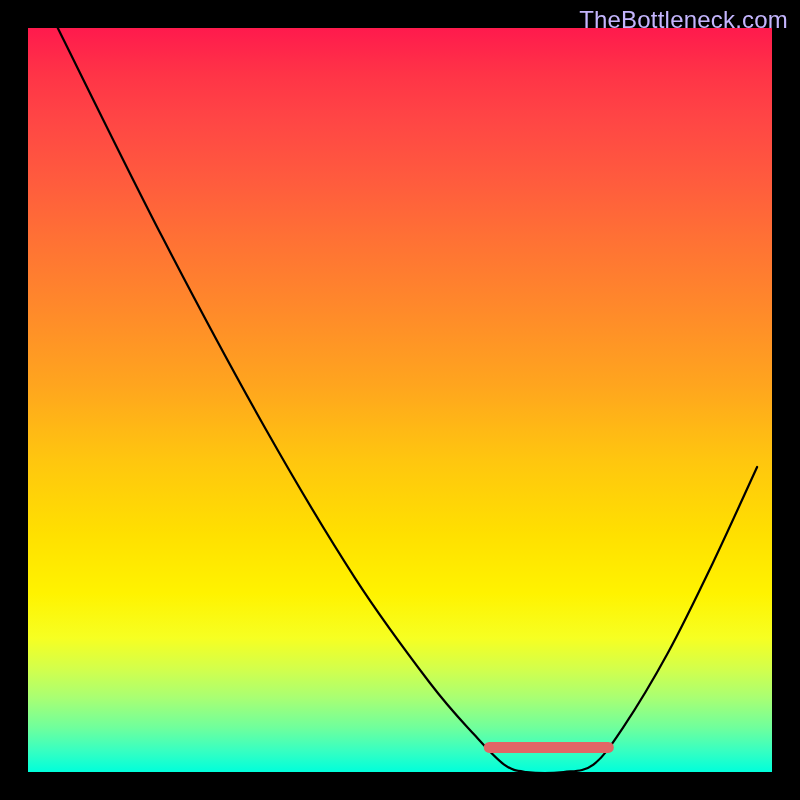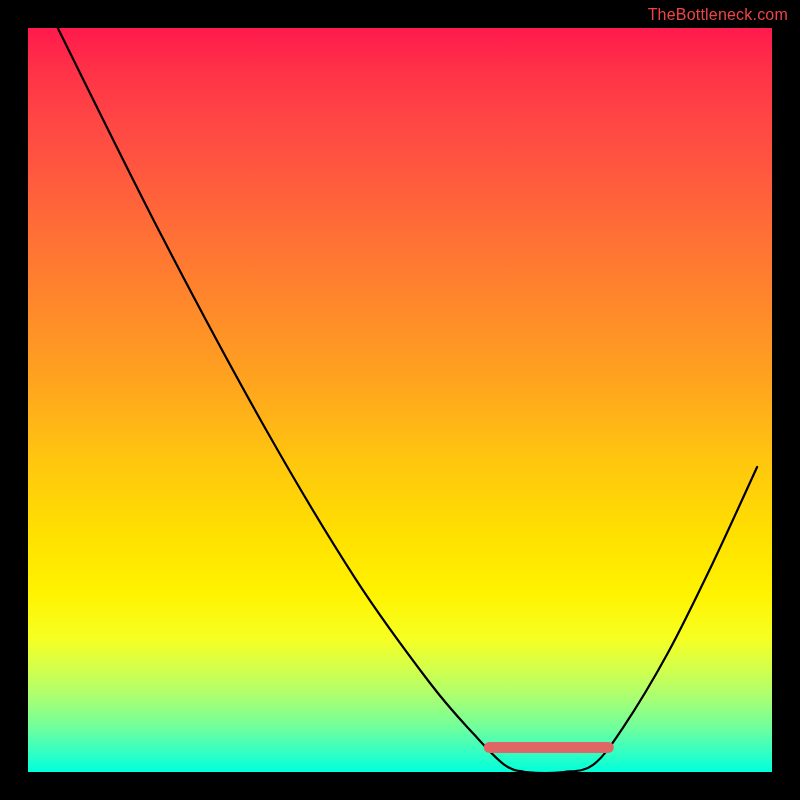--- a/index.html
+++ b/index.html
@@ -14,22 +14,22 @@
   .chart-outer {
     position: relative;
     width: 800px;
     height: 800px;
     background: #000;
   }
   .attribution {
     position: absolute;
     top: 6px;
     right: 12px;
-    color: #ef4444;
-    font-size: 16px;
+    color: #c4b5fd;
+    font-size: 24px;
     font-weight: 500;
     letter-spacing: 0.2px;
     z-index: 3;
   }
   .plot-area {
     position: absolute;
     left: 28px;
     top: 28px;
     width: 744px;
     height: 744px;

